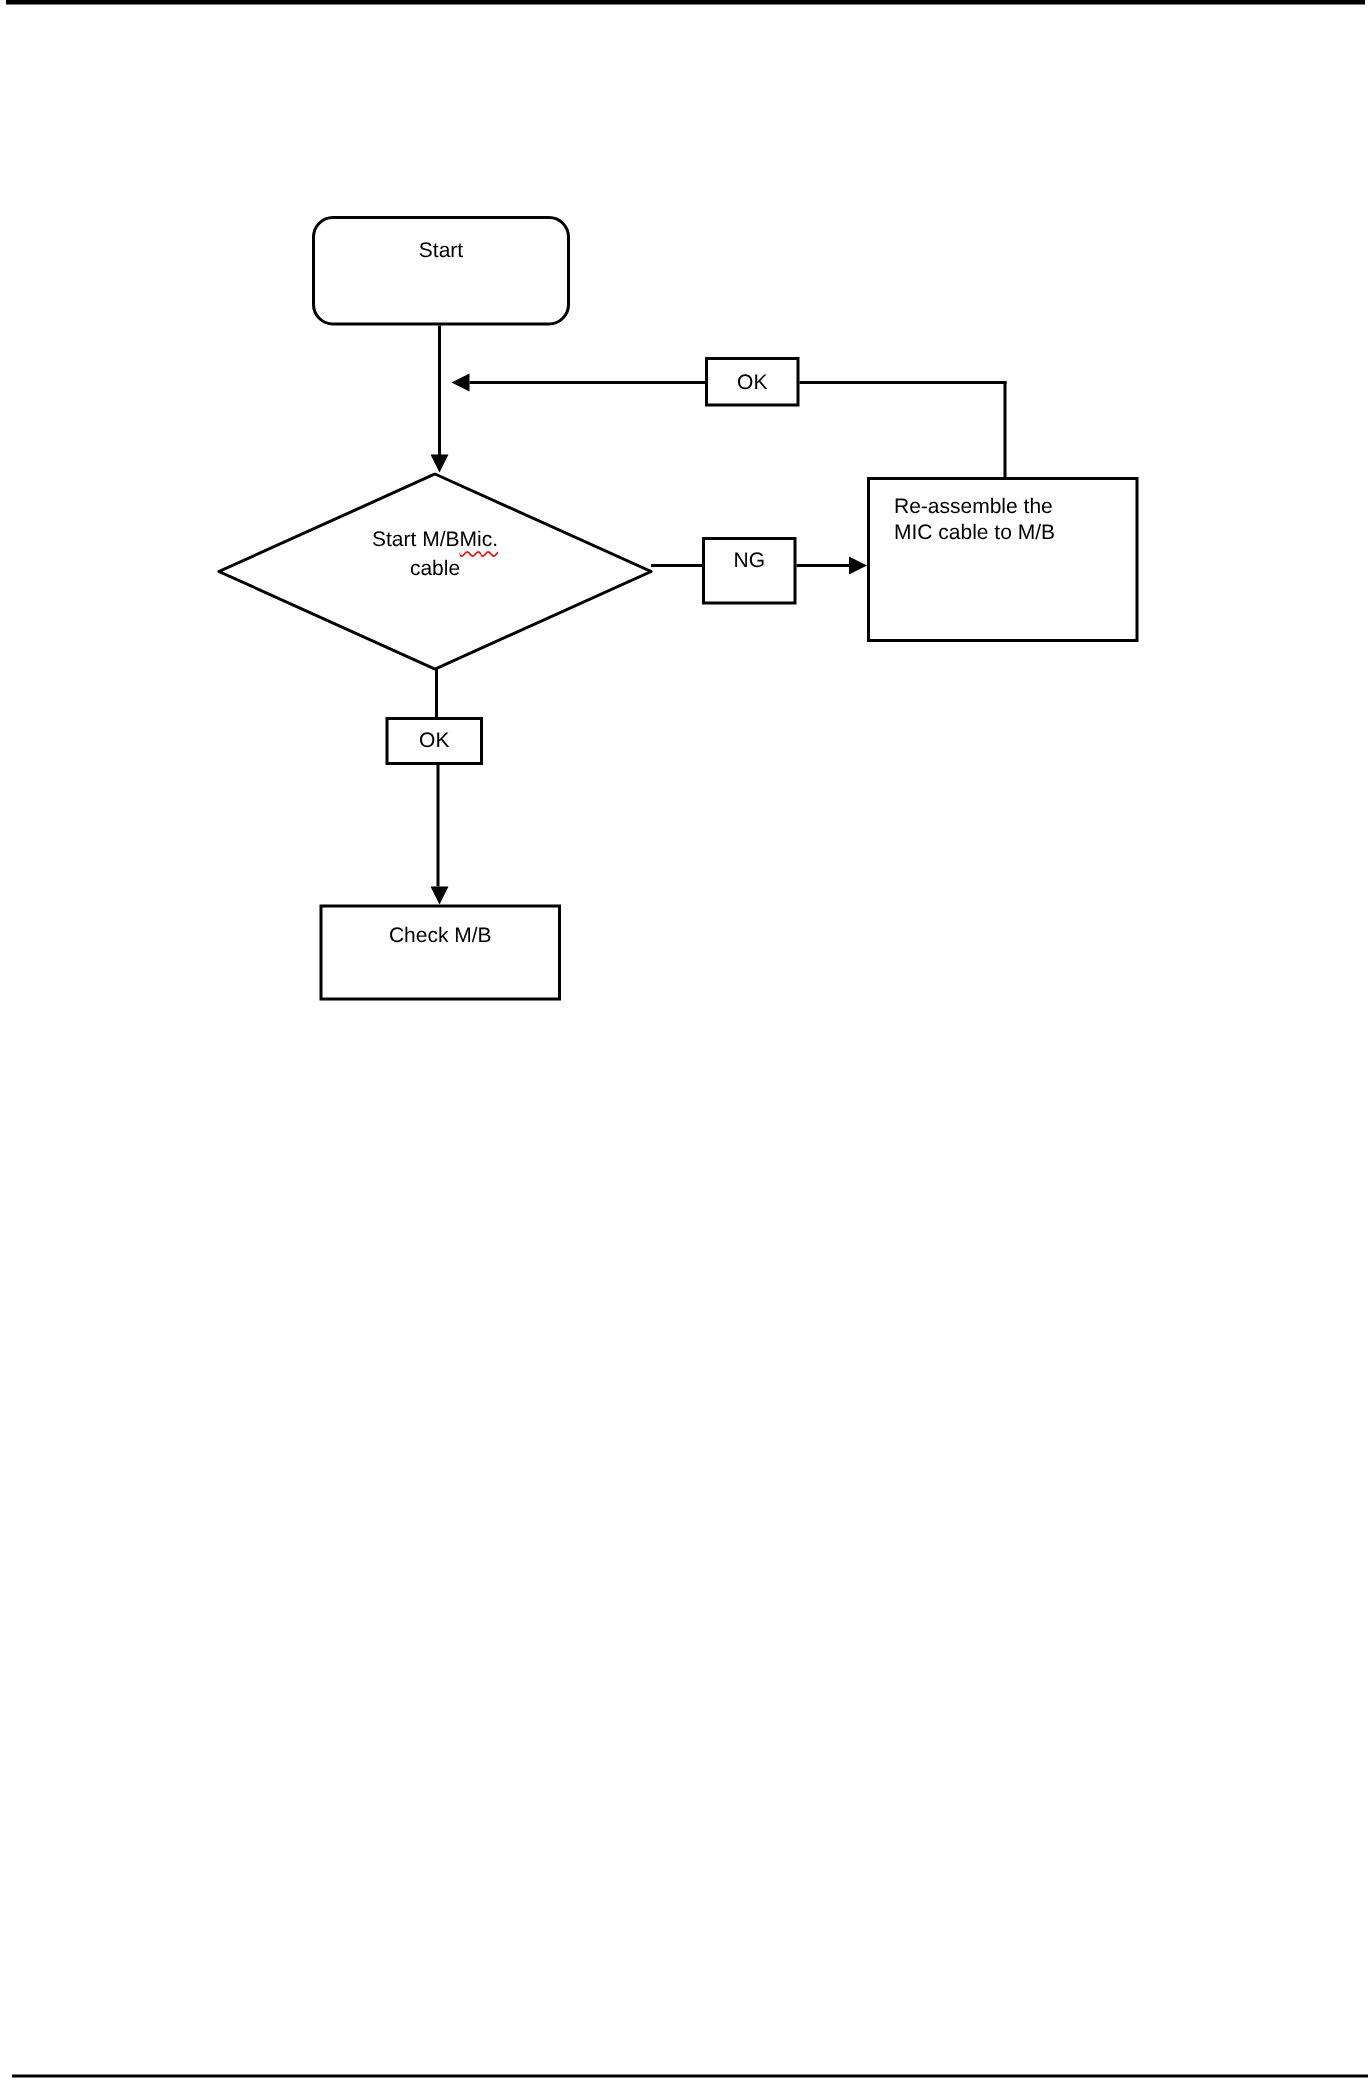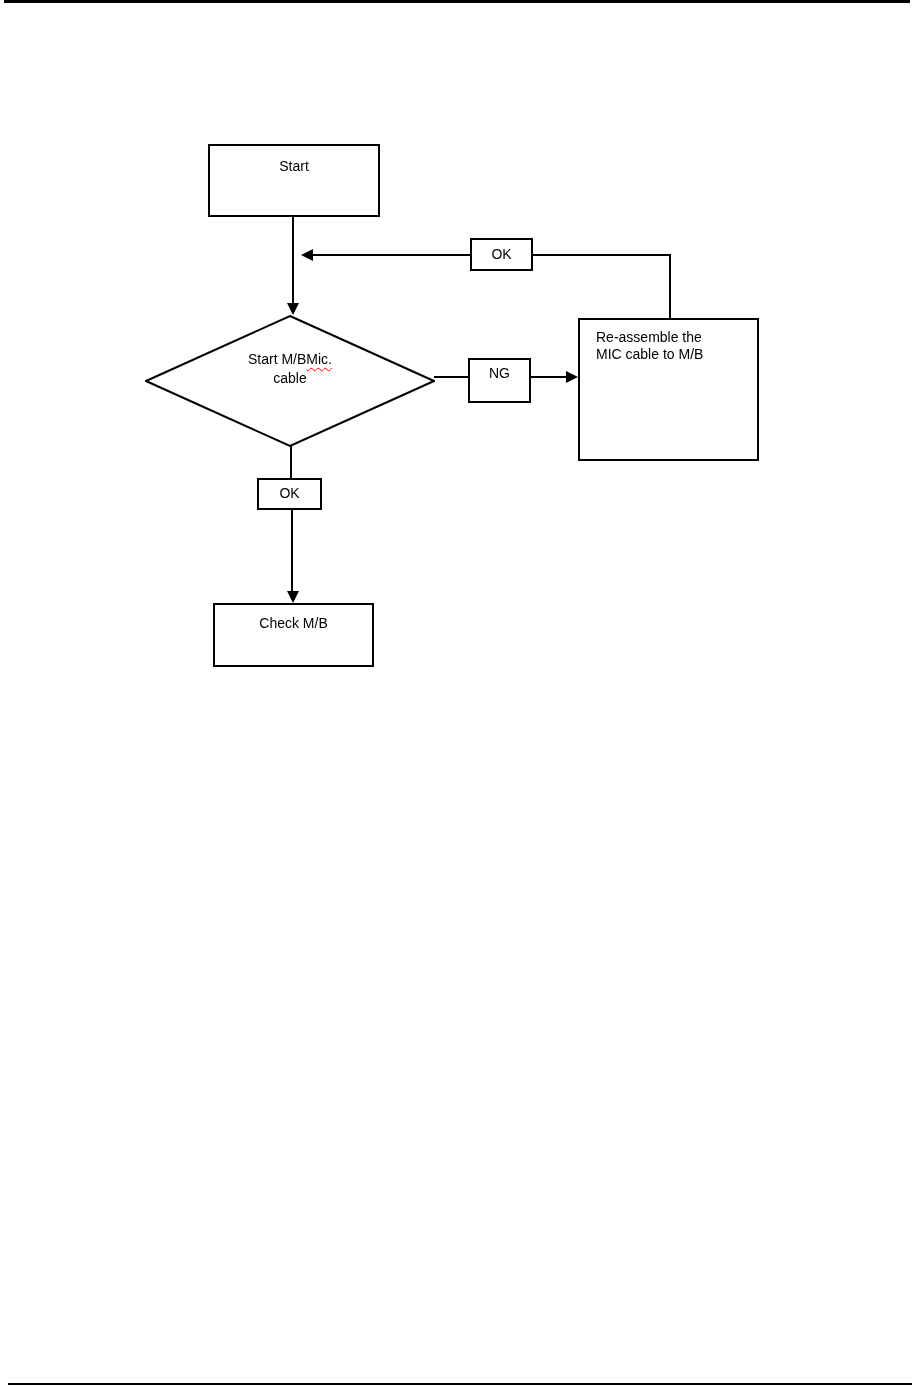--- a/index.html
+++ b/index.html
@@ -19,28 +19,28 @@
 
   .node {
     position: absolute;
     box-sizing: border-box;
     border: 2px solid #000000;
     background: #ffffff;
     text-align: center;
   }
   .node.start {
     left: 208px; top: 144px; width: 172px; height: 73px;
-    border-radius: 0;
+    border-radius: 14px;
     padding-top: 12px;
   }
   .node.label-ok-top    { left: 470px; top: 238px; width: 63px; height: 33px; line-height: 28px; }
   .node.label-ng        { left: 468px; top: 358px; width: 63px; height: 45px; line-height: 27px; }
   .node.label-ok-bottom { left: 257px; top: 478px; width: 65px; height: 32px; line-height: 27px; }
   .node.reassemble {
-    left: 578px; top: 318px; width: 181px; height: 143px;
+    left: 578px; top: 318px; width: 181px; height: 110px;
     text-align: left;
     padding: 9px 20px 0 16px;
     line-height: 17px;
   }
   .node.swap {
     left: 213px; top: 603px; width: 161px; height: 64px;
     padding-top: 10px;
   }
 
   .diamond-svg { position: absolute; left: 145px; top: 315px; }

